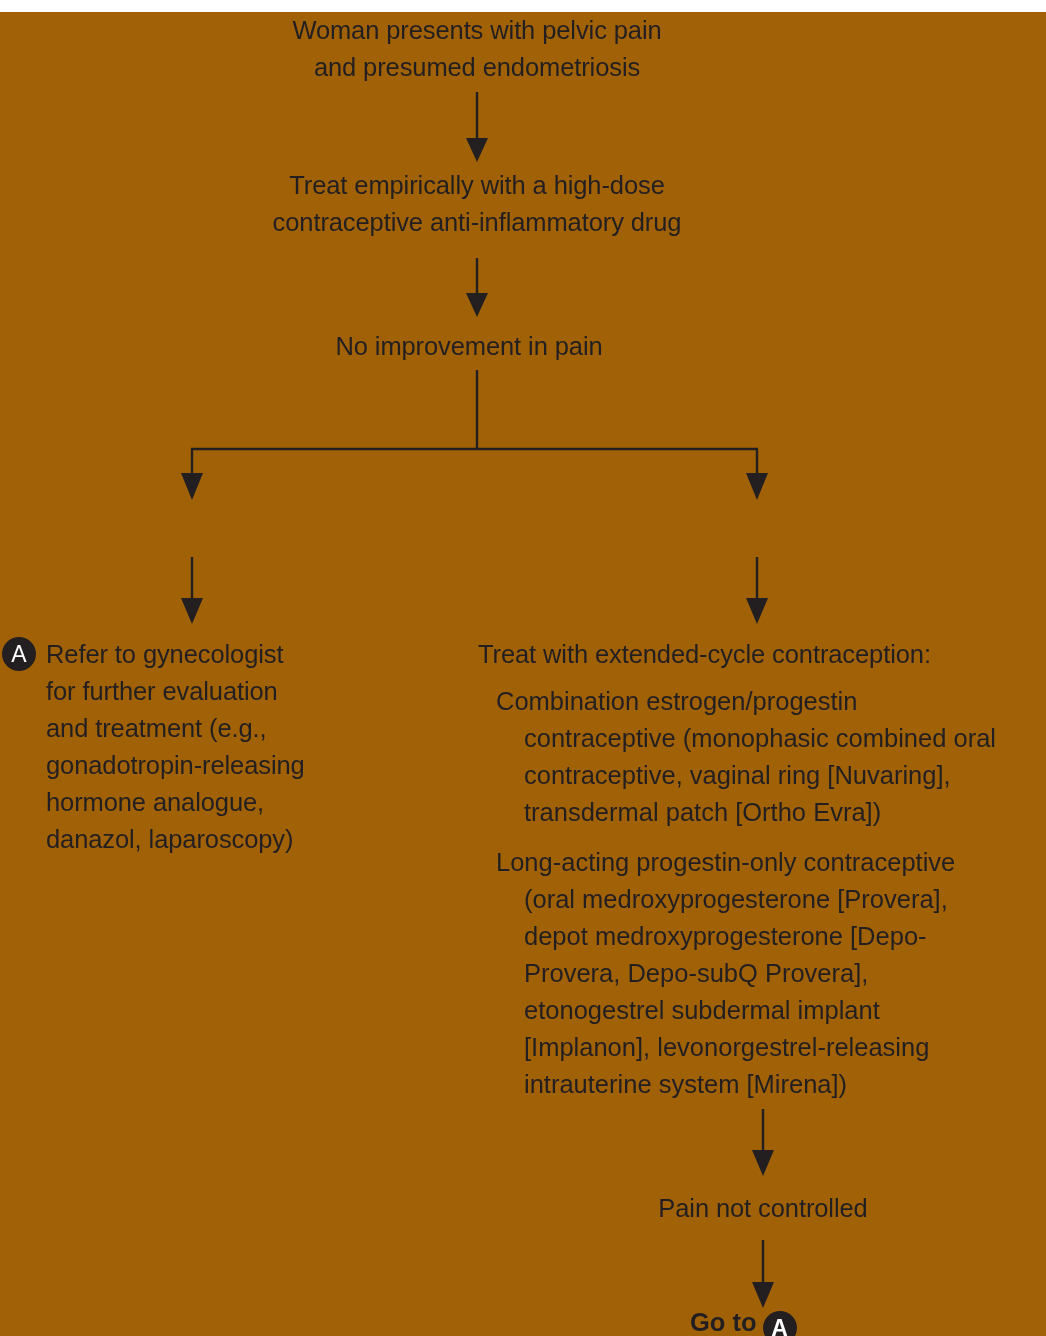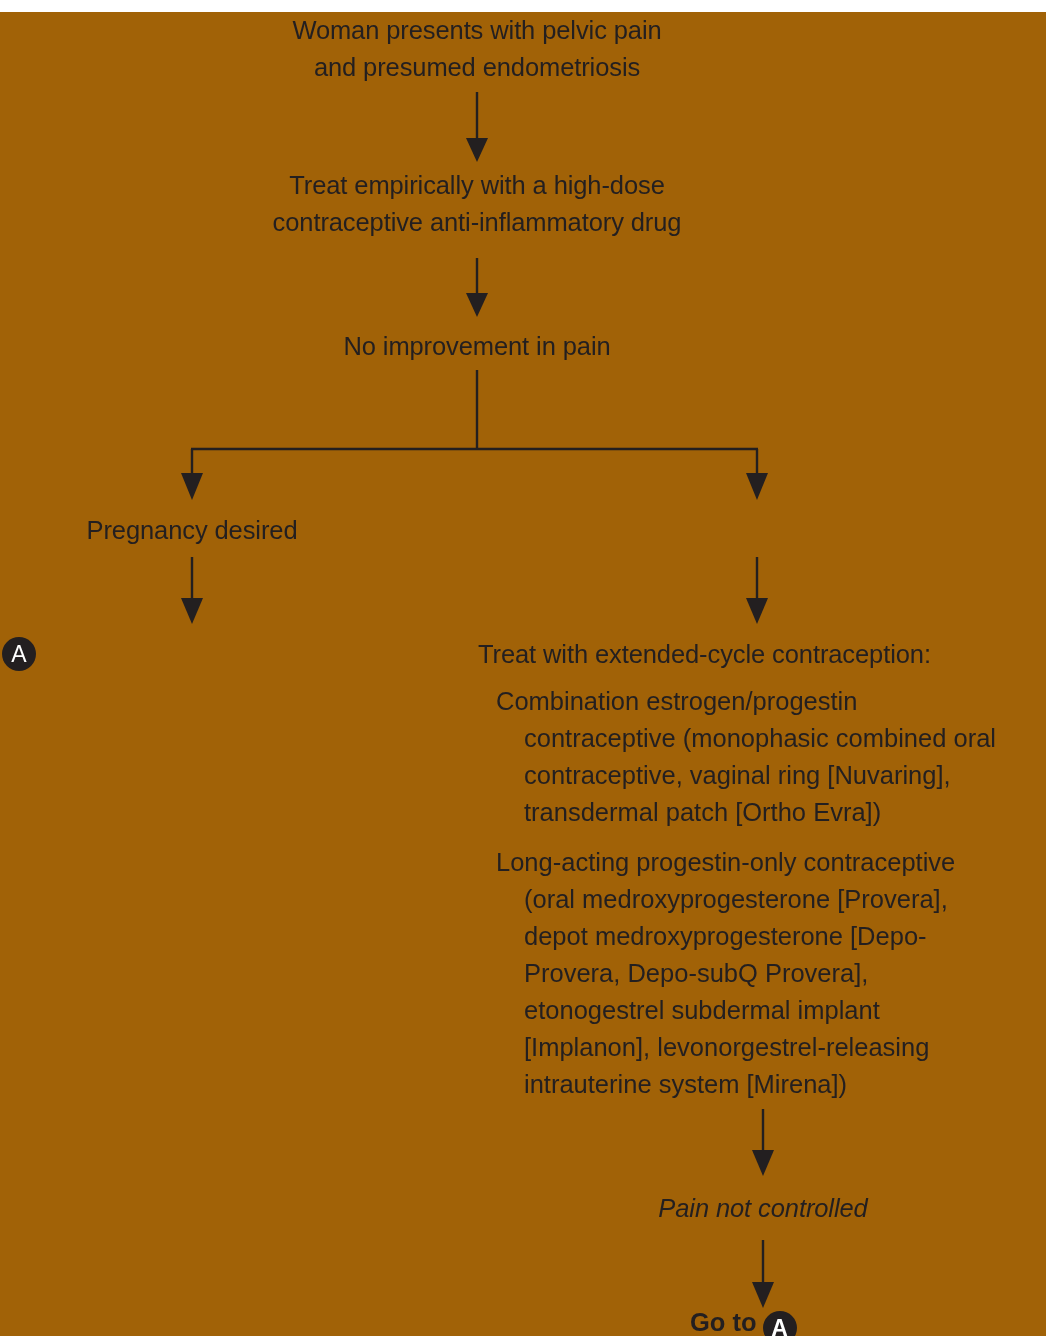--- a/index.html
+++ b/index.html
@@ -139,46 +139,51 @@
       <path d="M 752 1270 L 774 1270 L 763 1296 Z" fill="#231f20"></path>
     </g>
   </svg>
 
   <div class="node center" style="left:202px; top:0px; width:550px;">Woman presents with pelvic pain
 and presumed endometriosis</div>
 
   <div class="node center" style="left:192px; top:155px; width:570px;">Treat empirically with a high-dose
 contraceptive anti-inflammatory drug</div>
 
-  <div class="node center" style="left:252px; top:316px; width:450px;">No improvement in pain</div>
+  <div class="node center" style="left:244px; top:316px; width:450px;">No improvement in pain</div>
 
-  <div class="node center" style="left:22px; top:500px; width:340px;">Pregnancy desired</div>
 
 
   <div class="badge" style="left:2px; top:625px;">A</div>
 
+  <div class="node left" style="left:46px; top:624px; width:330px;">Refer to gynecologist
+for further evaluation
+and treatment (e.g.,
+gonadotropin-releasing
+hormone analogue,
+danazol, laparoscopy)</div>
 
   <div class="node left" style="left:478px; top:624px; width:560px;">Treat with extended-cycle contraception:</div>
 
   <div class="sublist" style="left:496px; top:671px; width:560px;">
     <span class="hanging" style="padding-left:28px; text-indent:-28px;">Combination estrogen/progestin</span>
     <span class="hanging" style="padding-left:28px; text-indent:0;">contraceptive (monophasic combined oral</span>
     <span class="hanging" style="padding-left:28px; text-indent:0;">contraceptive, vaginal ring [Nuvaring],</span>
     <span class="hanging" style="padding-left:28px; text-indent:0;">transdermal patch [Ortho Evra])</span>
   </div>
 
   <div class="sublist" style="left:496px; top:832px; width:560px;">
     <span class="hanging" style="padding-left:28px; text-indent:-28px;">Long-acting progestin-only contraceptive</span>
     <span class="hanging" style="padding-left:28px; text-indent:0;">(oral medroxyprogesterone [Provera],</span>
     <span class="hanging" style="padding-left:28px; text-indent:0;">depot medroxyprogesterone [Depo-</span>
     <span class="hanging" style="padding-left:28px; text-indent:0;">Provera, Depo-subQ Provera],</span>
     <span class="hanging" style="padding-left:28px; text-indent:0;">etonogestrel subdermal implant</span>
     <span class="hanging" style="padding-left:28px; text-indent:0;">[Implanon], levonorgestrel-releasing</span>
     <span class="hanging" style="padding-left:28px; text-indent:0;">intrauterine system [Mirena])</span>
   </div>
 
-  <div class="node center" style="left:583px; top:1178px; width:360px;font-style:italic;">Pain not controlled</div>
+  <div class="node center" style="left:583px; top:1178px; width:360px;">Pain not controlled</div>
 
   <div class="goto-wrap" style="left:690px; top:1292px;">
     <span>Go to</span><span class="badge-inline">A</span>
   </div>
 
 </div>
 
 </body></html>

